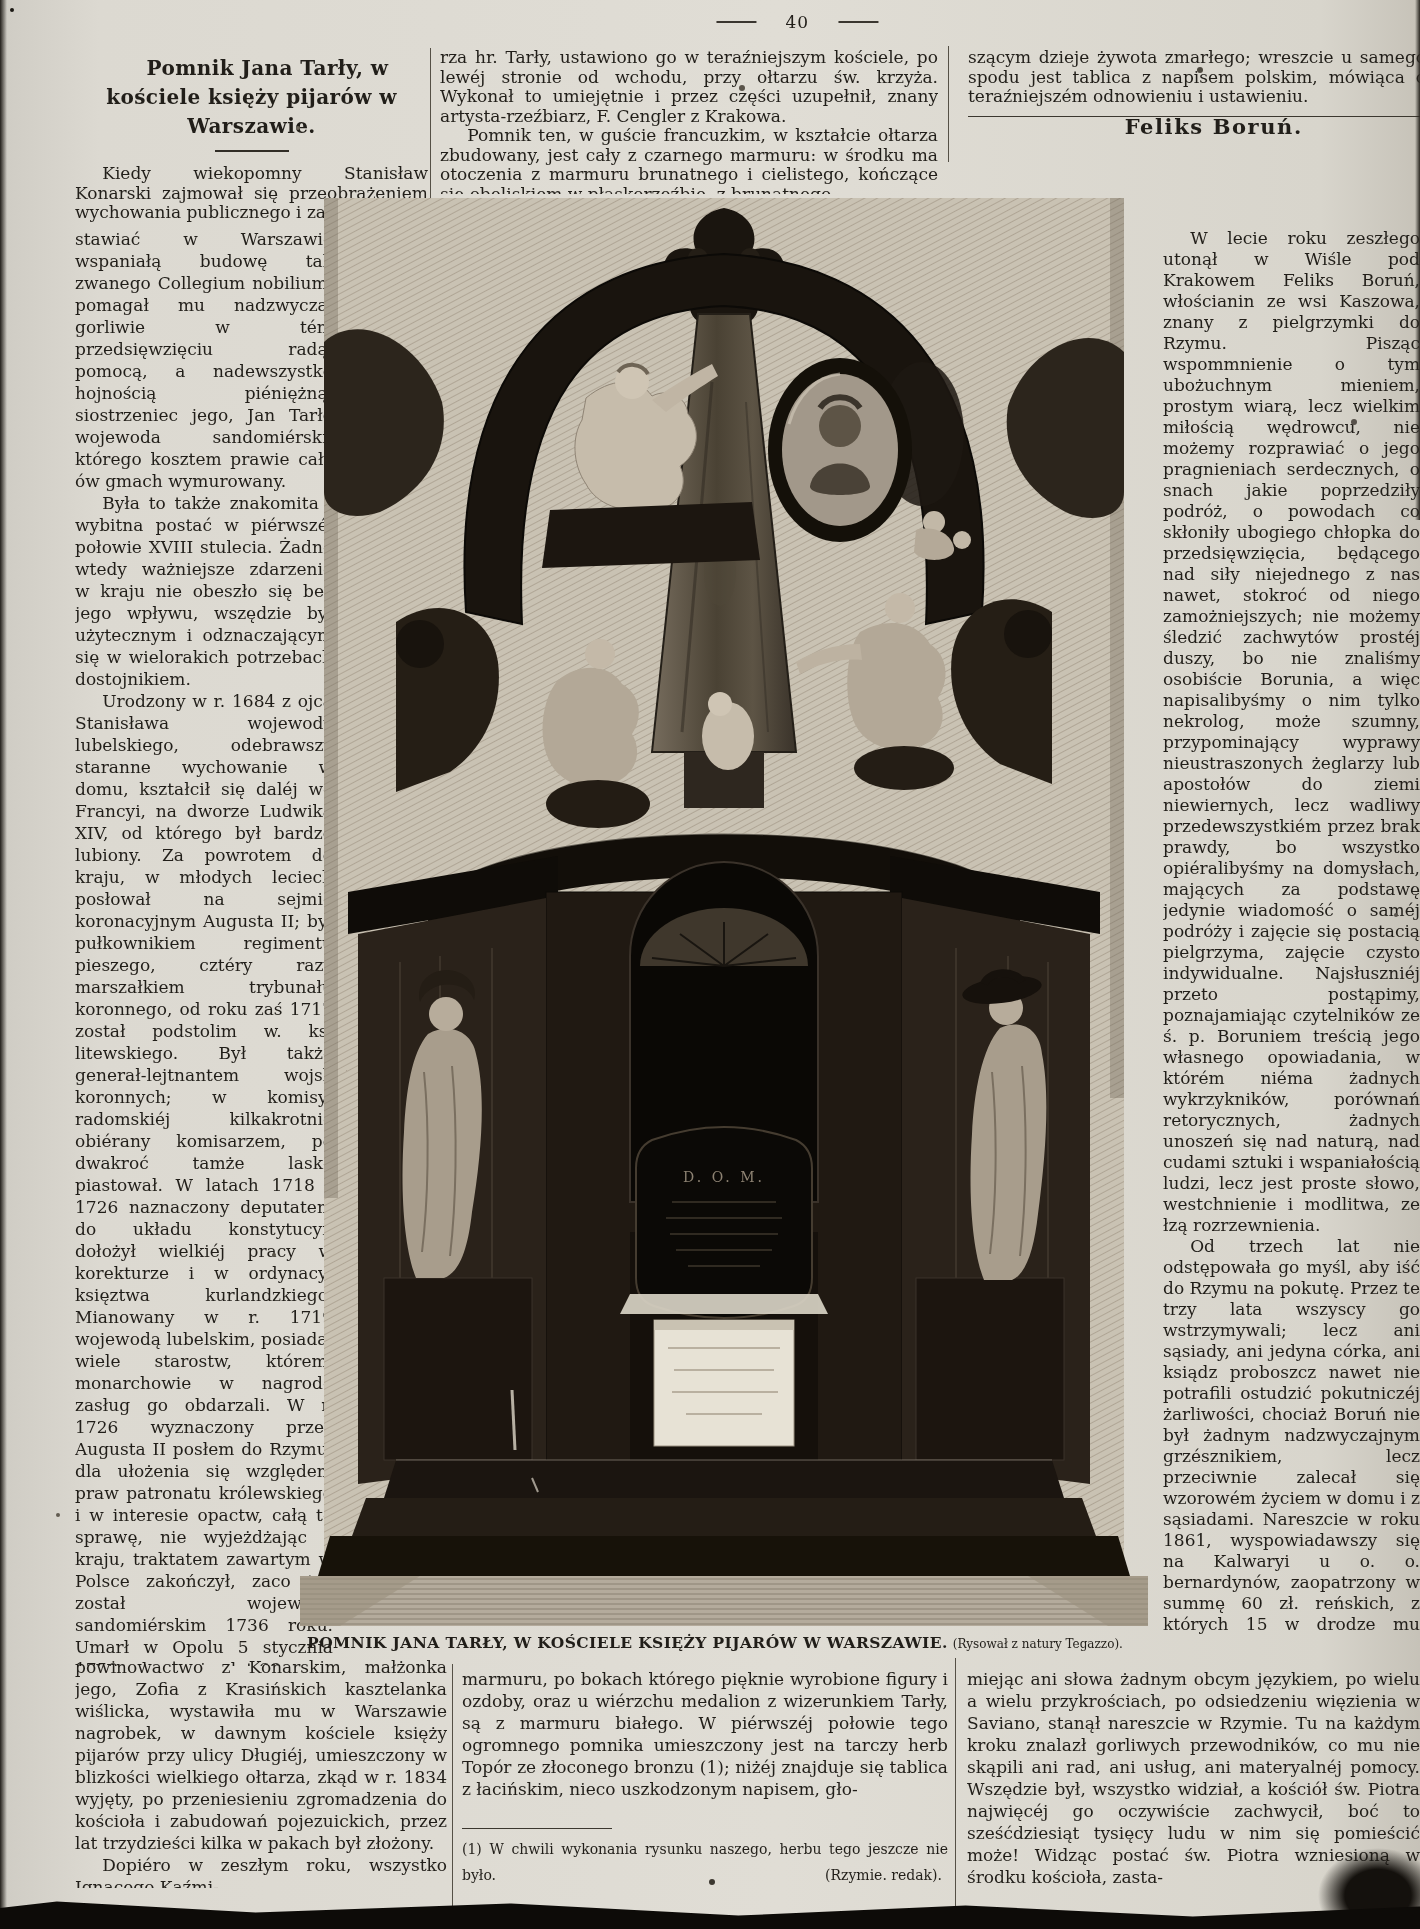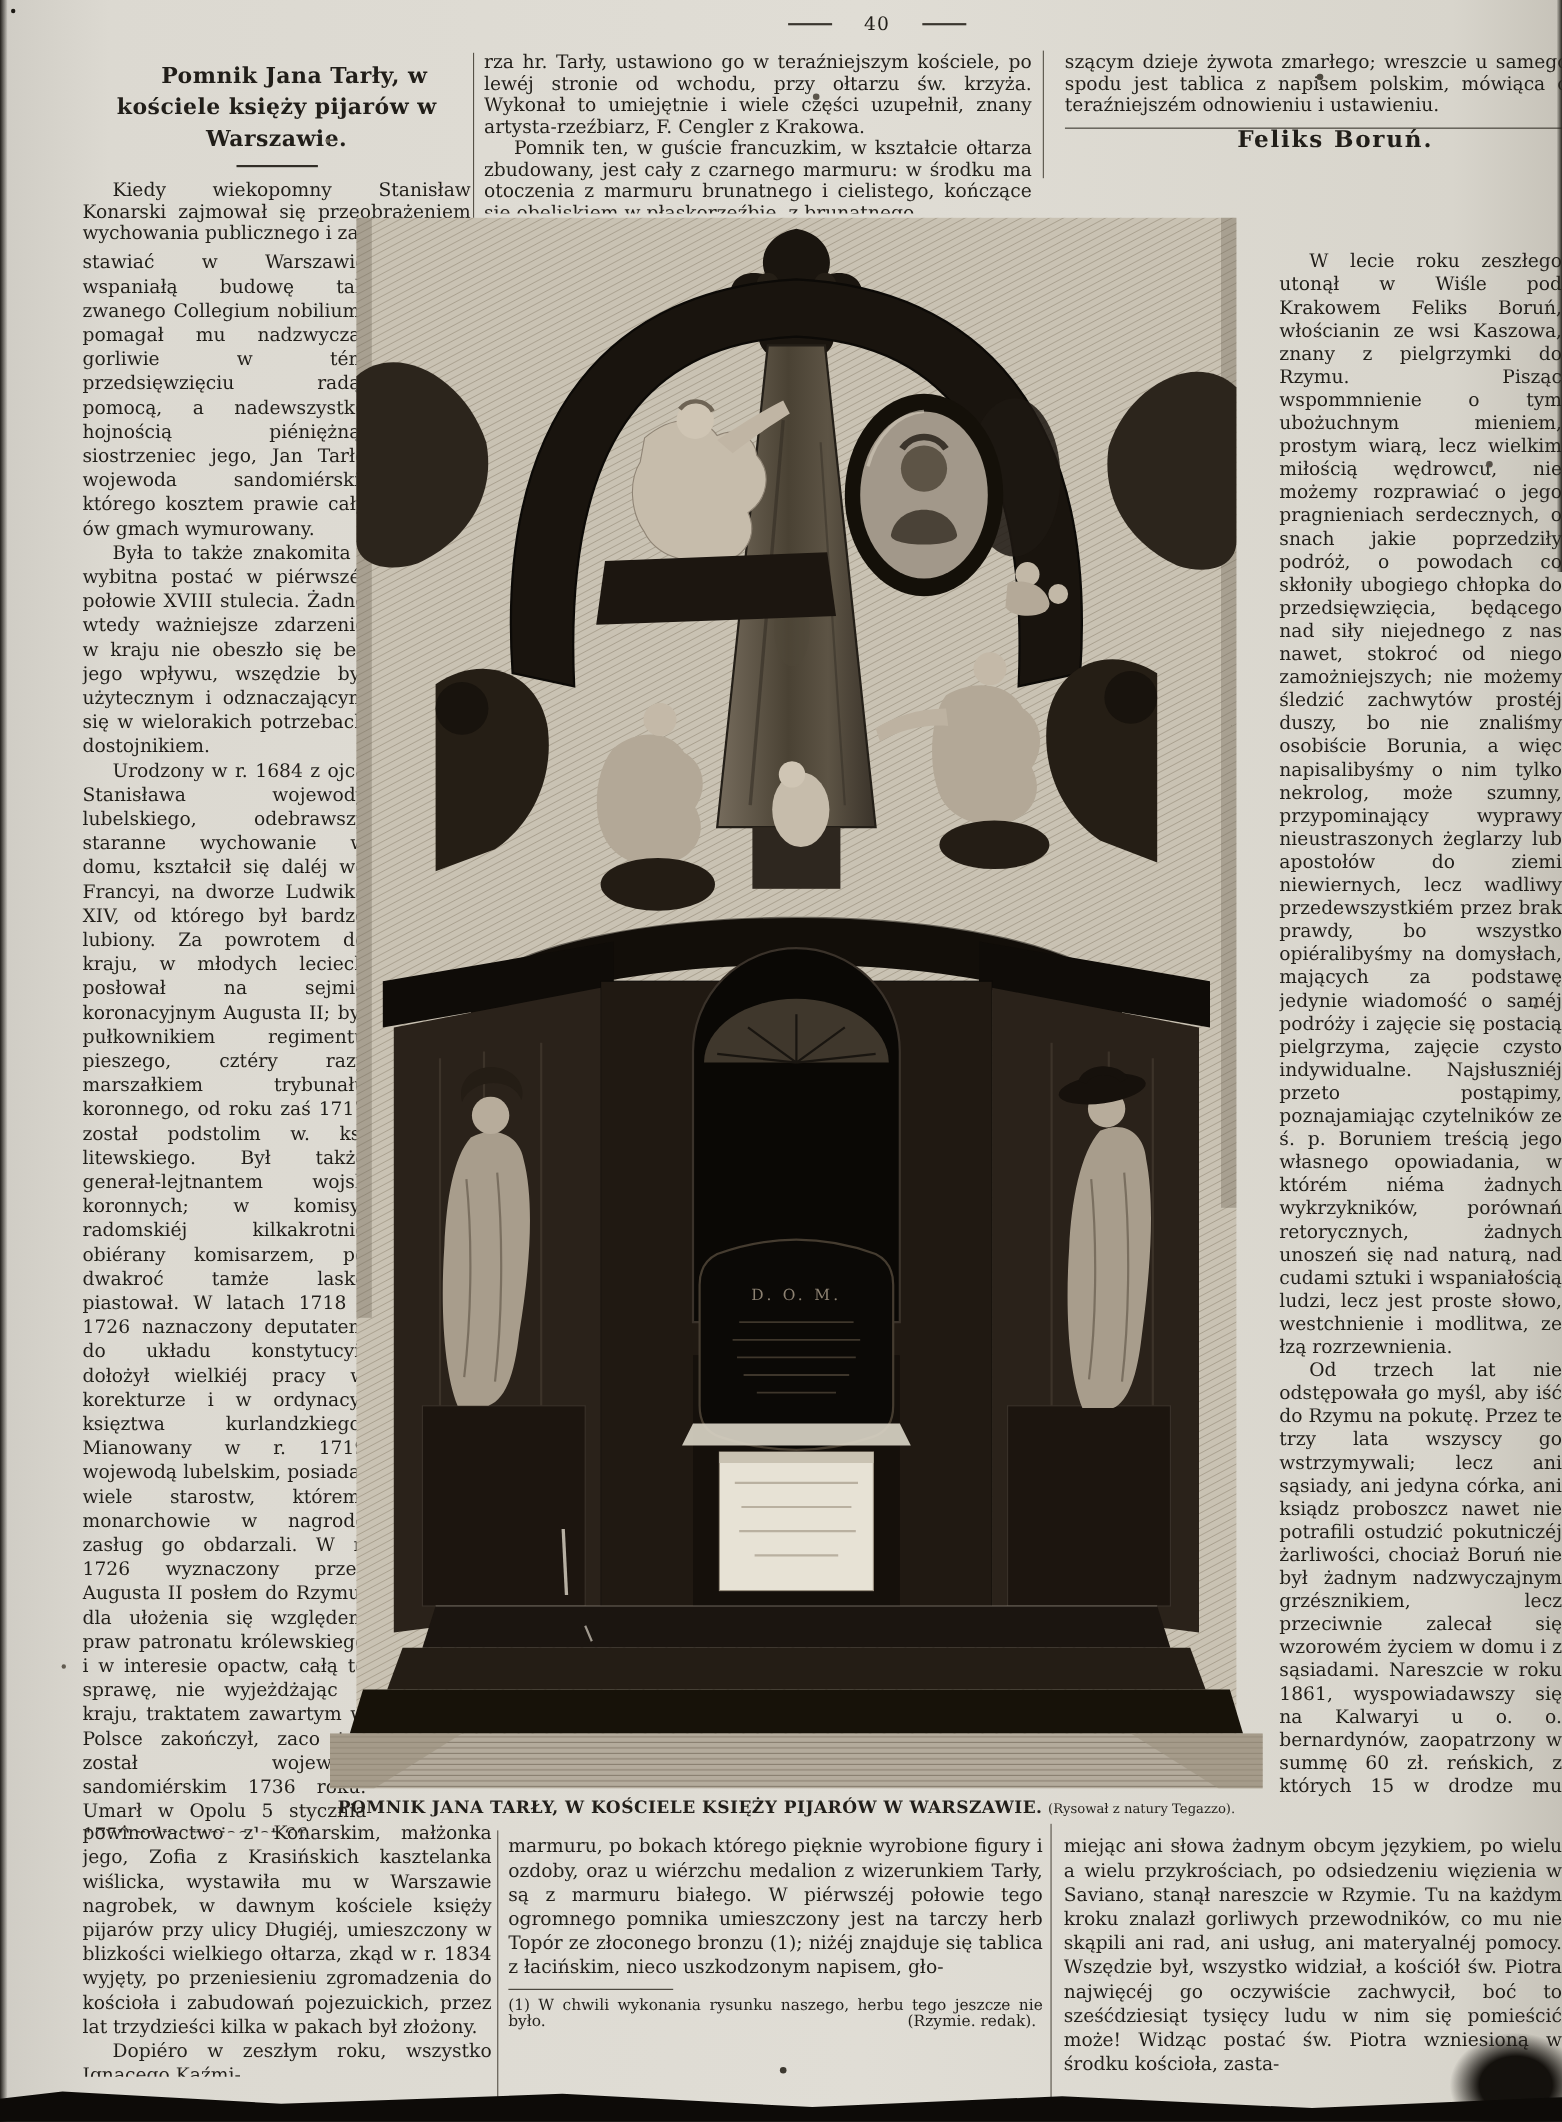--- a/index.html
+++ b/index.html
@@ -19,21 +19,21 @@
   .title-rule{width:74px;height:2px;background:#312d26;margin:9px auto 12px auto;}
   .borun-heading{font-weight:bold;font-size:21px;letter-spacing:1.6px;text-align:center;margin:16px 0 0 0;text-indent:0;}
   .heading-rule{height:1px;background:#3b372f;margin-top:9px;}
   .vrule{position:absolute;width:1px;background:#555046;}
   .pagenum{position:absolute;top:12px;left:50%;transform:translateX(4%);display:flex;align-items:center;gap:29px;}
   .pagenum .dash{width:40px;height:2px;background:#3a362f;}
   .pagenum .num{font-size:17px;letter-spacing:1px;}
   .caption{position:absolute;left:250px;width:930px;top:1633px;text-align:center;text-indent:0;}
   .caption .cap-t{font-weight:bold;font-size:15.5px;letter-spacing:.4px;}
   .caption .cap-c{font-size:12px;}
-  .footnote{position:relative;margin-top:8px;font-size:14px;line-height:15px;}
+  .footnote{position:relative;margin-top:28px;font-size:14px;line-height:26px;}
   .fn-rule{width:150px;height:1px;background:#3b372f;margin:0 0 7px 0;}
   .fn-attr{position:absolute;right:6px;bottom:0;}
   .engraving{position:absolute;left:300px;top:192px;width:848px;height:1434px;}
   .edge-left{position:absolute;left:0;top:0;bottom:0;width:7px;
     background:linear-gradient(90deg,#23201b,rgba(35,32,27,0));}
   .edge-right-top{position:absolute;right:0;top:0;height:520px;width:5px;
     background:linear-gradient(270deg,#2b2822,rgba(43,40,34,0));}
   .edge-bottom{position:absolute;left:0;right:0;bottom:0;height:30px;background:#0d0b08;
     clip-path:polygon(0 30%,4% 8%,18% 45%,36% 15%,52% 55%,68% 22%,84% 58%,100% 25%,100% 100%,0 100%);}
   .corner-blotch{position:absolute;right:-18px;bottom:-14px;width:120px;height:95px;border-radius:50%;
@@ -56,21 +56,21 @@
 
   <div class="col body-lg" style="left:75px;top:54px;width:353px;height:172px;">
     <p class="art-title">Pomnik Jana Tarły, w kościele księży pijarów w Warszawie.</p>
     <div class="title-rule"></div>
     <p>Kiedy wiekopomny Stanisław Konarski zajmował się przeobrażeniem wychowania publicznego i zaczął</p>
   </div>
 
   <div class="vrule" style="left:430px;top:48px;height:150px;"></div>
 
   <div class="col body-lg" style="left:440px;top:48px;width:498px;height:146px;">
-    <p class="noind">rza hr. Tarły, ustawiono go w teraźniejszym kościele, po lewéj stronie od wchodu, przy ołtarzu św. krzyża. Wykonał to umiejętnie i wiele części uzupełnił, znany artysta-rzeźbiarz, F. Cengler z Krakowa.</p>
+    <p class="noind">rza hr. Tarły, ustawiono go w teraźniejszym kościele, po lewéj stronie od wchodu, przy ołtarzu św. krzyża. Wykonał to umiejętnie i przez części uzupełnił, znany artysta-rzeźbiarz, F. Cengler z Krakowa.</p>
     <p>Pomnik ten, w guście francuzkim, w kształcie ołtarza zbudowany, jest cały z czarnego marmuru: w środku ma otoczenia z marmuru brunatnego i cielistego, kończące się obeliskiem w płaskorzeźbie, z brunatnego</p>
   </div>
 
   <div class="vrule" style="left:948px;top:46px;height:116px;"></div>
 
   <div class="col body-lg" style="left:968px;top:48px;width:458px;height:178px;">
     <p class="noind">szącym dzieje żywota zmarłego; wreszcie u samego spodu jest tablica z napisem polskim, mówiąca o teraźniejszém odnowieniu i ustawieniu.</p>
     <div class="heading-rule"></div>
     <p class="borun-heading">Feliks Boruń.</p>
   </div>

